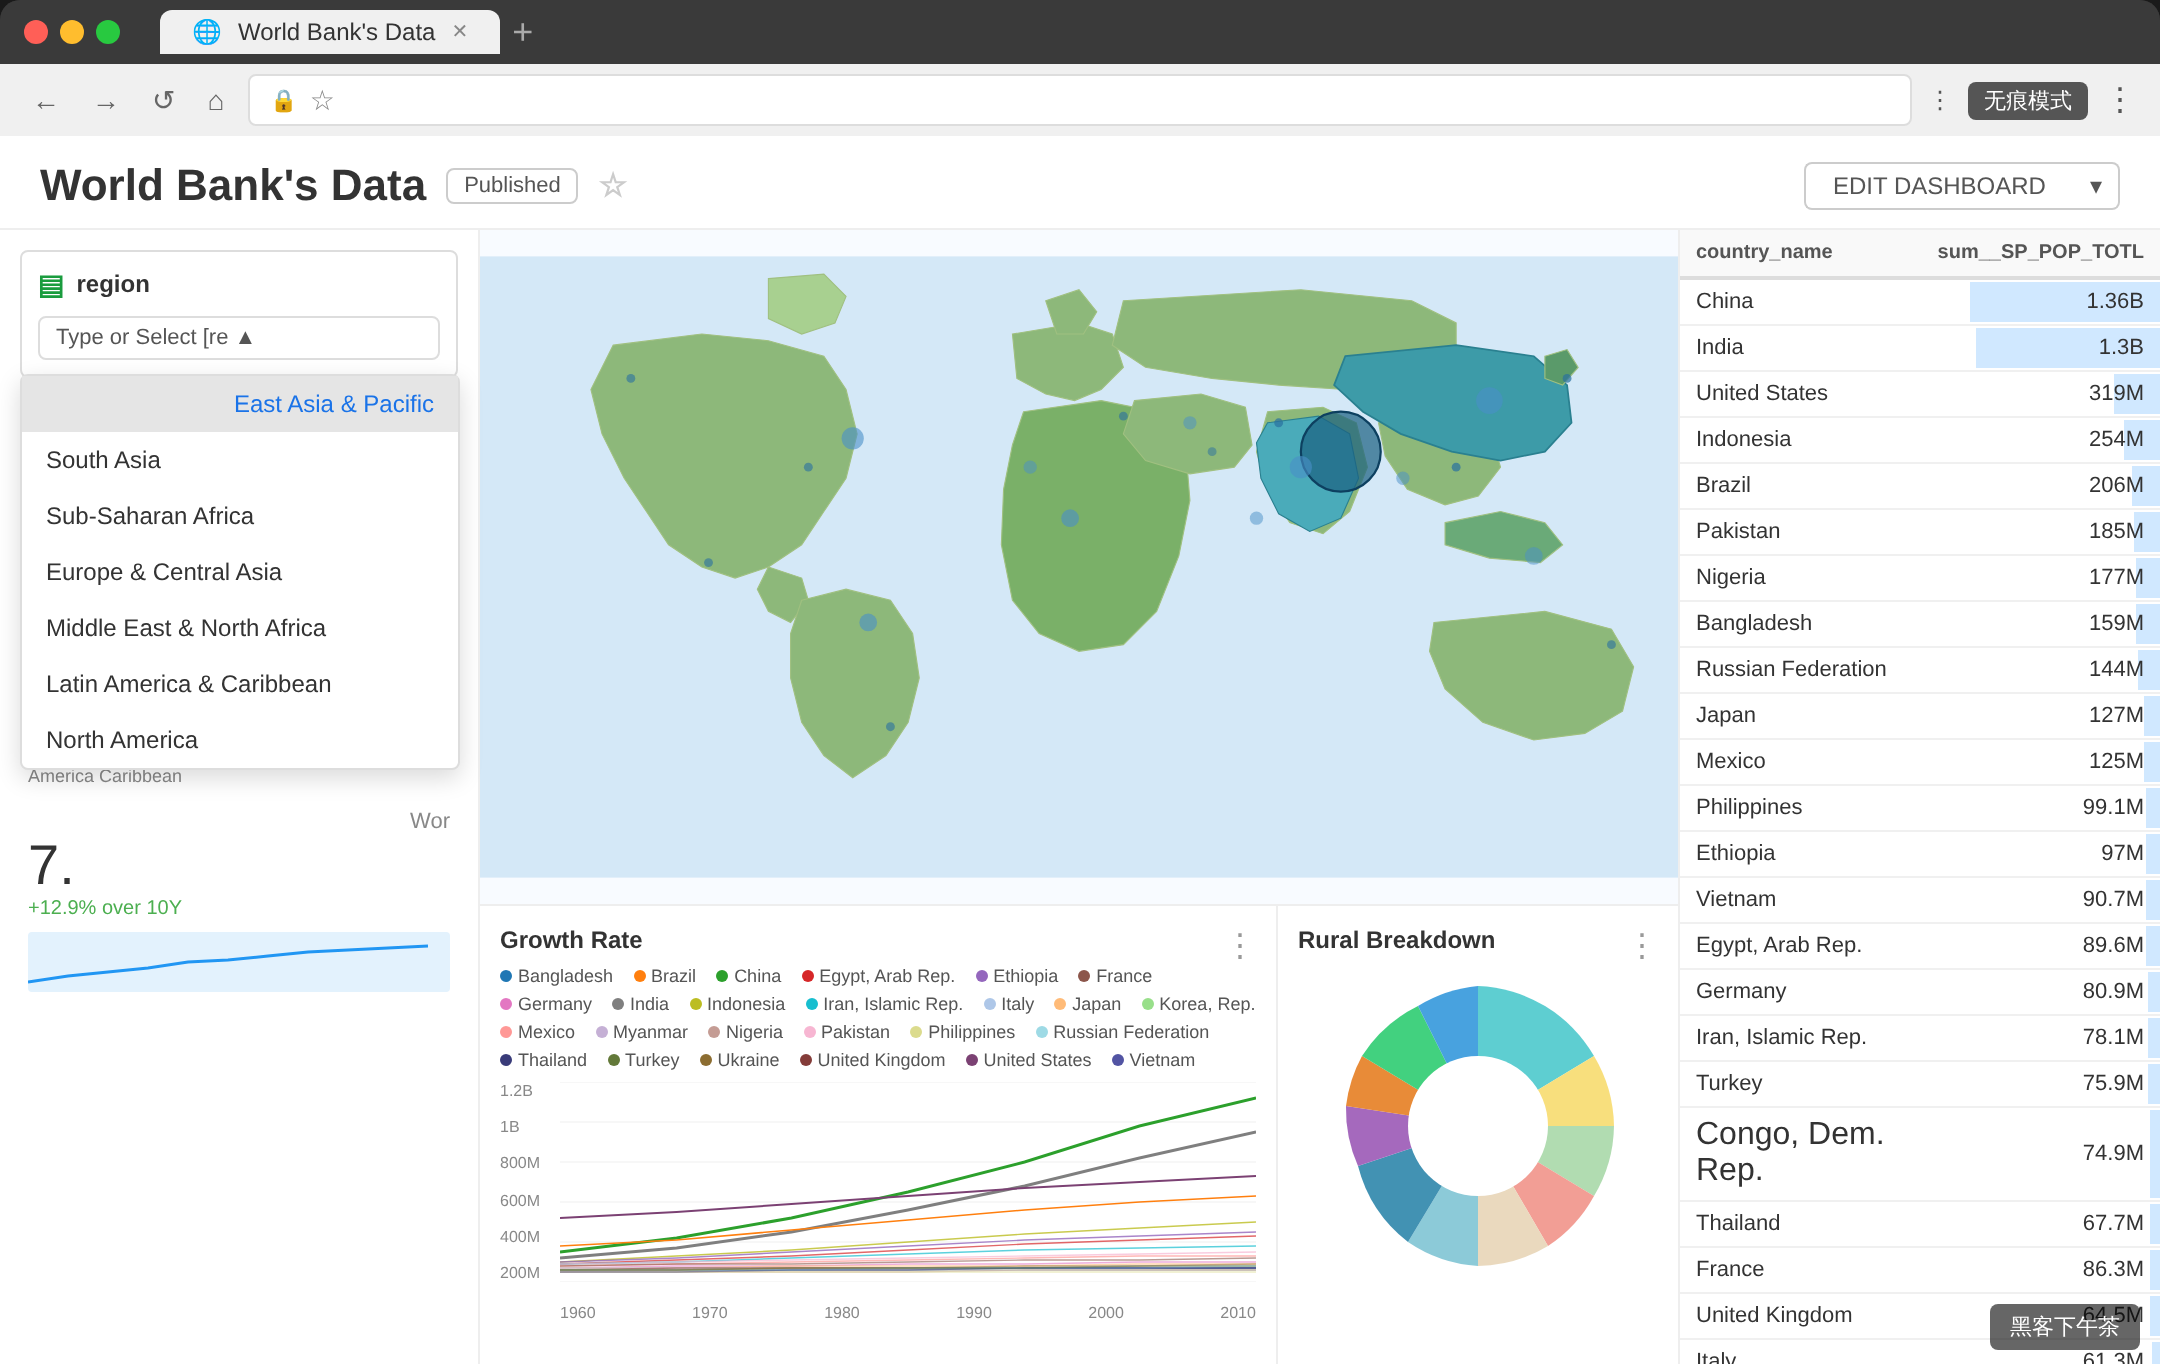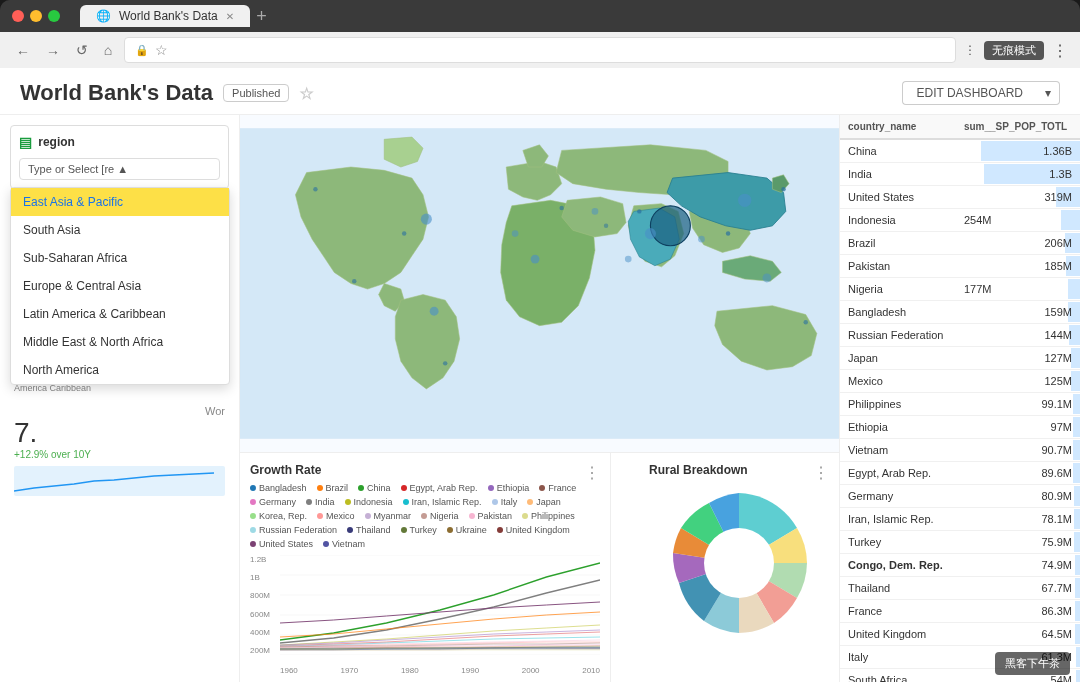--- a/index.html
+++ b/index.html
@@ -48,38 +48,38 @@
     .left-panel { width: 240px; border-right: 1px solid #eee; padding: 10px; position: relative; flex-shrink: 0; }
 
     
     .filter-widget { background: white; border: 1px solid #ddd; border-radius: 4px; padding: 8px; margin-bottom: 8px; }
     .filter-header { display: flex; align-items: center; gap: 6px; font-size: 12px; font-weight: 600; color: #333; margin-bottom: 8px; }
     .filter-select { border: 1px solid #ddd; border-radius: 4px; padding: 4px 8px; font-size: 11px; color: #555; width: 100%; display: flex; align-items: flex-start; justify-content: space-between; cursor: pointer; }
 
     
     .dropdown-overlay { position: absolute; top: 72px; left: 10px; background: white; border: 1px solid #ddd; border-radius: 4px; box-shadow: 0 4px 12px rgba(0,0,0,0.15); width: 220px; z-index: 100; }
     .dropdown-item { padding: 7px 12px; font-size: 12px; color: #333; cursor: pointer; }
-    .dropdown-item.selected { background: #fde047; color: #1a73e8; font-weight: 500; }
+    .dropdown-item.selected { background: #e5e5e5; color: #1a73e8; font-weight: 500; text-align: right; }
 
     
     .kpi-area { padding: 6px 0; }
     .kpi-chart { height: 30px; background: #e3f2fd; border-radius: 2px; margin-top: 6px; position: relative; overflow: hidden; }
 
     
     .center-panel { flex: 1; border-right: 1px solid #eee; display: flex; flex-direction: column; overflow: hidden; }
     .map-area { flex: 1; position: relative; background: #f8fbff; overflow: hidden; min-height: 200px; }
 
     
     .right-panel { width: 240px; overflow-y: auto; flex-shrink: 0; }
     .data-table { width: 100%; border-collapse: collapse; font-size: 11px; }
     .data-table th { background: #f9f9f9; padding: 6px 8px; text-align: left; font-weight: 600; color: #555; border-bottom: 2px solid #ddd; position: sticky; top: 0; font-size: 10px; }
     .data-table td { padding: 5px 8px; border-bottom: 1px solid #f0f0f0; color: #333; }
 
     
-    .bottom-row { display: flex; height: 230px; border-top: 1px solid #eee; gap: 28px; }
+    .bottom-row { display: flex; height: 230px; border-top: 1px solid #eee; }
     .chart-box { flex: 1; border-right: 1px solid #eee; padding: 10px; position: relative; overflow: hidden; }
     .chart-box:last-child { border-right: none; }
     .chart-title { font-size: 12px; font-weight: 600; color: #333; margin-bottom: 6px; }
     .chart-menu { position: absolute; top: 10px; right: 10px; color: #999; cursor: pointer; font-size: 16px; }
 
     
     .legend { display: flex; flex-wrap: wrap; gap: 4px 10px; margin-bottom: 6px; }
     .legend-item { display: flex; align-items: center; gap: 3px; font-size: 9px; color: #555; }
     .legend-dot { width: 6px; height: 6px; border-radius: 50%; flex-shrink: 0; }
 
@@ -160,22 +160,22 @@
         <div class="filter-select">
           <span>Type or Select [re ▲</span>
         </div>
       </div>
 
       <div class="dropdown-overlay">
         <div class="dropdown-item selected">East Asia &amp; Pacific</div>
         <div class="dropdown-item">South Asia</div>
         <div class="dropdown-item">Sub-Saharan Africa</div>
         <div class="dropdown-item">Europe &amp; Central Asia</div>
+        <div class="dropdown-item">Middle East &amp; North Africa</div>
         <div class="dropdown-item">Latin America &amp; Caribbean</div>
-        <div class="dropdown-item">Middle East &amp; North Africa</div>
         <div class="dropdown-item">North America</div>
       </div>
 
       <div style="margin-top: 190px; padding: 4px;">
         <div style="font-size:9px; color:#888; margin-bottom:2px;">America Caribbean</div>
         <div class="kpi-area">
           <div style="display:flex; align-items:flex-start;justify-content:flex-end;">
             <span style="font-size:11px; color:#888; margin-top:4px;">Wor</span>
           </div>
           <div style="font-size:28px; font-weight:300; color:#333;">7.</div>
@@ -488,42 +488,42 @@
   </tr>
                   <tr>
     <td style="font-size:11px;">United States</td>
     <td style="font-size:11px; text-align:right; position:relative; min-width:60px;">
       <div style="position:absolute; right:0; top:1px; bottom:1px; width:19%; background:#d0e8ff; z-index:0;"></div>
       <span style="position:relative; z-index:1;">319M</span>
     </td>
   </tr>
                   <tr>
     <td style="font-size:11px;">Indonesia</td>
-    <td style="font-size:11px; position:relative; min-width:60px;">
+    <td style="font-size:11px; text-align:right; position:relative; min-width:60px;">
       <div style="position:absolute; right:0; top:1px; bottom:1px; width:15%; background:#d0e8ff; z-index:0;"></div>
       <span style="position:relative; z-index:1;">254M</span>
     </td>
   </tr>
                   <tr>
     <td style="font-size:11px;">Brazil</td>
     <td style="font-size:11px; text-align:right; position:relative; min-width:60px;">
       <div style="position:absolute; right:0; top:1px; bottom:1px; width:12%; background:#d0e8ff; z-index:0;"></div>
       <span style="position:relative; z-index:1;">206M</span>
     </td>
   </tr>
                   <tr>
     <td style="font-size:11px;">Pakistan</td>
     <td style="font-size:11px; text-align:right; position:relative; min-width:60px;">
       <div style="position:absolute; right:0; top:1px; bottom:1px; width:11%; background:#d0e8ff; z-index:0;"></div>
       <span style="position:relative; z-index:1;">185M</span>
     </td>
   </tr>
                   <tr>
     <td style="font-size:11px;">Nigeria</td>
-    <td style="font-size:11px; text-align:left; position:relative; min-width:60px;margin-top:23px;">
+    <td style="font-size:11px; text-align:right; position:relative; min-width:60px;margin-top:23px;">
       <div style="position:absolute; right:0; top:1px; bottom:1px; width:10%; background:#d0e8ff; z-index:0;"></div>
       <span style="position:relative; z-index:1;">177M</span>
     </td>
   </tr>
                   <tr>
     <td style="font-size:11px;">Bangladesh</td>
     <td style="font-size:11px; text-align:right; position:relative; min-width:60px;">
       <div style="position:absolute; right:0; top:1px; bottom:1px; width:10%; background:#d0e8ff; z-index:0;"></div>
       <span style="position:relative; z-index:1;">159M</span>
     </td>
@@ -592,21 +592,21 @@
     </td>
   </tr>
                   <tr>
     <td style="font-size:11px;">Turkey</td>
     <td style="font-size:11px; text-align:right; position:relative; min-width:60px;">
       <div style="position:absolute; right:0; top:1px; bottom:1px; width:5%; background:#d0e8ff; z-index:0;"></div>
       <span style="position:relative; z-index:1;">75.9M</span>
     </td>
   </tr>
                   <tr>
-    <td style="font-size:11px;font-weight:bold;">Congo, Dem. Rep.</td>
+    <td style="font-size:16px;">Congo, Dem. Rep.</td>
     <td style="font-size:11px; text-align:right; position:relative; min-width:60px;">
       <div style="position:absolute; right:0; top:1px; bottom:1px; width:4%; background:#d0e8ff; z-index:0;"></div>
       <span style="position:relative; z-index:1;">74.9M</span>
     </td>
   </tr>
                   <tr>
     <td style="font-size:11px;">Thailand</td>
     <td style="font-size:11px; text-align:right; position:relative; min-width:60px;">
       <div style="position:absolute; right:0; top:1px; bottom:1px; width:4%; background:#d0e8ff; z-index:0;"></div>
       <span style="position:relative; z-index:1;">67.7M</span>

